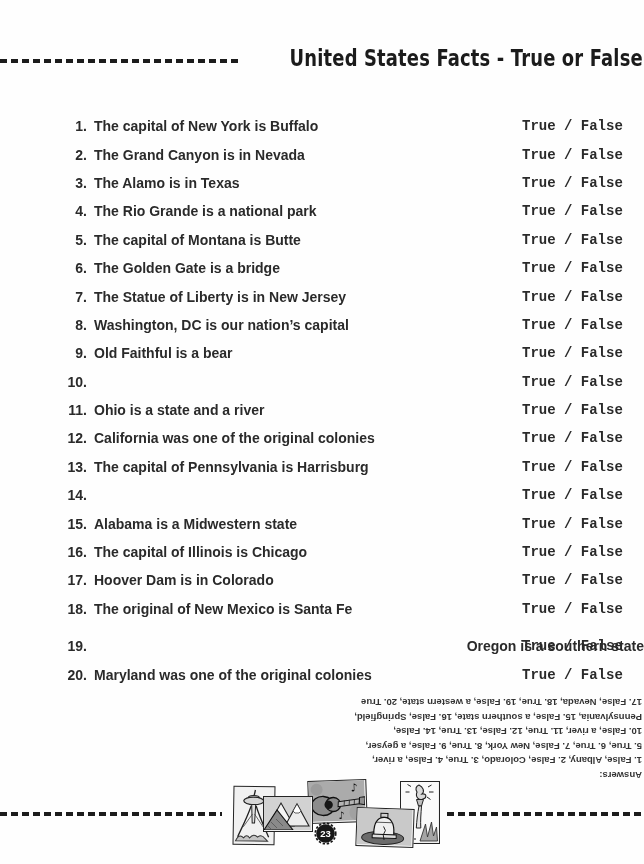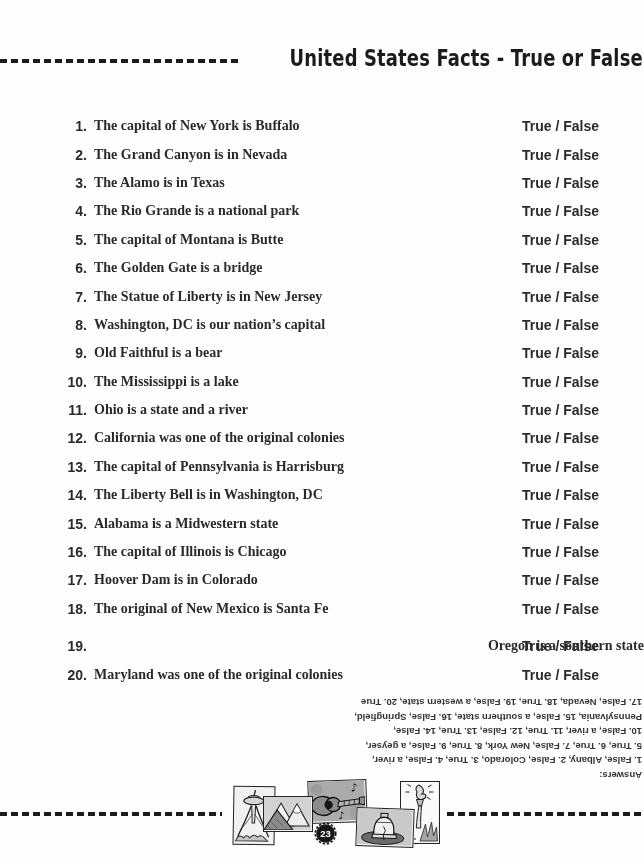--- a/index.html
+++ b/index.html
@@ -21,22 +21,22 @@
     color:#1b1b1b;white-space:nowrap;
     transform:scaleX(0.78);transform-origin:100% 50%;
     letter-spacing:0.2px;
   }
   
   .questions{position:absolute;top:112px;left:0;width:644px;}
   .qrow{position:relative;height:28.4px;display:flex;align-items:center;
     padding-left:54px;font-size:14px;font-weight:600;color:#2a2a2a;}
   .qrow:nth-of-type(19){margin-top:9px;justify-content:space-between;}
   .qnum{display:inline-block;width:33px;text-align:right;margin-right:7px;flex:none;}
-  .qtext{white-space:nowrap;font-family:Liberation Serif, serif;}
-  .qtf{position:absolute;left:522px;white-space:nowrap;}
+  .qtext{white-space:nowrap;}
+  .qtf{position:absolute;left:522px;white-space:nowrap;font-family:Liberation Mono, monospace;}
   
   .answers{
     position:absolute;top:694px;right:2px;width:324px;
     transform:rotate(180deg);
     font-size:9.5px;line-height:14.6px;font-weight:700;color:#333;
     text-align:left;
   }
   .ans-line{white-space:nowrap;}
   
   .tile{position:absolute;background:#f1f1f1;border:1.6px solid #242424;box-sizing:border-box;}
@@ -97,41 +97,39 @@
       <span class="qtext">Washington, DC is our nation’s capital</span>
       <span class="qtf">True / False</span>
     </div>
     <div class="qrow">
       <span class="qnum">9.</span>
       <span class="qtext">Old Faithful is a bear</span>
       <span class="qtf">True / False</span>
     </div>
     <div class="qrow">
       <span class="qnum">10.</span>
-      <span class="qtext">The Mississippi is a lake</span>
       <span class="qtf">True / False</span>
     </div>
     <div class="qrow">
       <span class="qnum">11.</span>
       <span class="qtext">Ohio is a state and a river</span>
       <span class="qtf">True / False</span>
     </div>
     <div class="qrow">
       <span class="qnum">12.</span>
       <span class="qtext">California was one of the original colonies</span>
       <span class="qtf">True / False</span>
     </div>
     <div class="qrow">
       <span class="qnum">13.</span>
       <span class="qtext">The capital of Pennsylvania is Harrisburg</span>
       <span class="qtf">True / False</span>
     </div>
     <div class="qrow">
       <span class="qnum">14.</span>
-      <span class="qtext">The Liberty Bell is in Washington, DC</span>
       <span class="qtf">True / False</span>
     </div>
     <div class="qrow">
       <span class="qnum">15.</span>
       <span class="qtext">Alabama is a Midwestern state</span>
       <span class="qtf">True / False</span>
     </div>
     <div class="qrow">
       <span class="qnum">16.</span>
       <span class="qtext">The capital of Illinois is Chicago</span>

